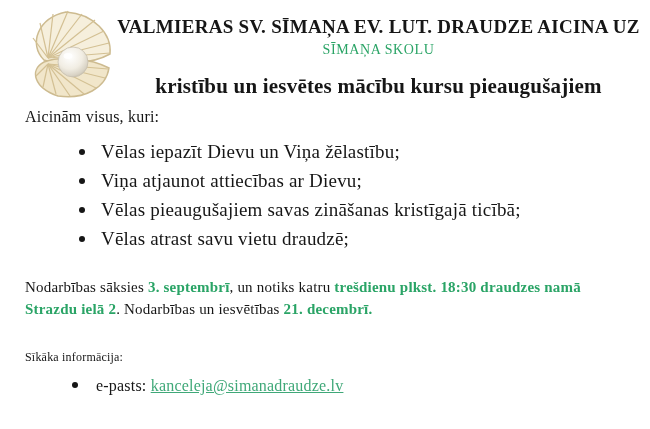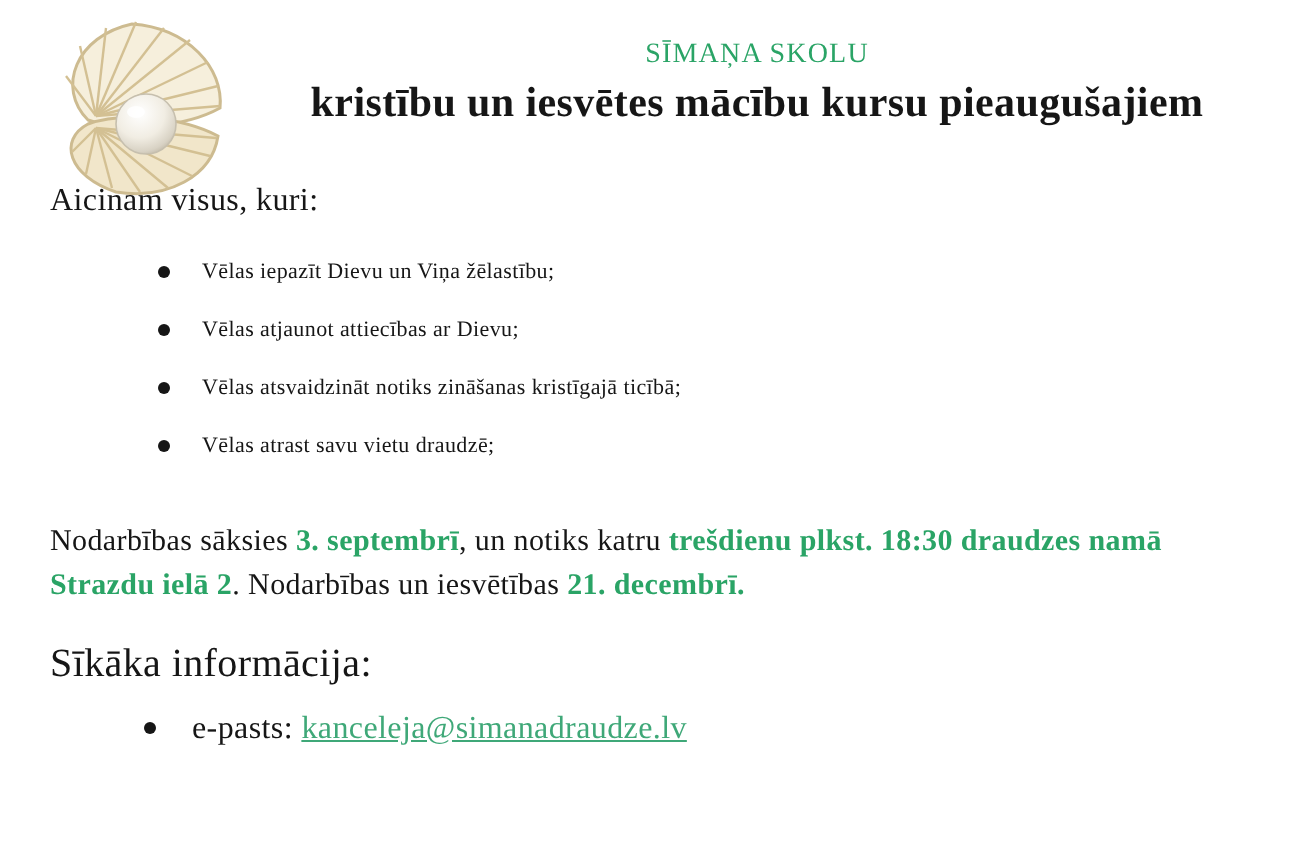--- a/index.html
+++ b/index.html
@@ -13,37 +13,37 @@
   .logo{position:absolute;left:16px;top:6px;width:104px;height:94px;}
   .title-line1{
     font-size:19px;font-weight:bold;letter-spacing:0.3px;white-space:nowrap;
     color:var(--text-dark,#161616);
   }
   .title-line2{
     font-size:14px;font-weight:normal;letter-spacing:0.6px;margin-top:4px;
     color:var(--accent-green,#2aa466);
   }
   .title-line3{
-    font-size:21px;font-weight:bold;letter-spacing:0.2px;margin-top:3px;white-space:nowrap;
+    font-size:21px;font-weight:bold;letter-spacing:0.2px;margin-top:16px;white-space:nowrap;
     color:var(--text-dark,#161616);
   }
   .content{padding:0 25px;}
-  .intro{margin-top:28px;font-size:16px;letter-spacing:0.2px;}
+  .intro{margin-top:9px;font-size:16px;letter-spacing:0.2px;}
   ul.wish-list{list-style:none;margin:17px 0 0 0;padding:0 0 0 52px;}
   ul.wish-list li{
-    position:relative;padding-left:24px;font-size:11px;letter-spacing:0.2px;
+    position:relative;padding-left:24px;font-size:19px;letter-spacing:0.2px;
     margin-bottom:11px;line-height:18px;
   }
   ul.wish-list li::before{
     content:"";position:absolute;left:2px;top:6px;width:6px;height:6px;
     border-radius:50%;background:var(--text-dark,#161616);
   }
   .schedule{margin-top:28px;font-size:15px;line-height:22px;letter-spacing:0.2px;max-width:605px;}
   .schedule .accent{color:var(--accent-green,#2aa466);font-weight:bold;}
-  .info-heading{margin-top:17px;font-size:20px;letter-spacing:0.2px;}
+  .info-heading{margin-top:30px;font-size:12px;letter-spacing:0.2px;}
   ul.info-list{list-style:none;margin:11px 0 0 0;padding:0 0 0 45px;}
   ul.info-list li{
     position:relative;padding-left:26px;font-size:16px;letter-spacing:0.2px;
     margin-bottom:7px;line-height:19px;
   }
   ul.info-list li::before{
     content:"";position:absolute;left:2px;top:6px;width:6px;height:6px;
     border-radius:50%;background:var(--text-dark,#161616);
   }
   a.email-link{
@@ -85,31 +85,32 @@
       <line x1="32" y1="58" x2="54" y2="90"></line>
       <line x1="32" y1="58" x2="68" y2="88"></line>
       <line x1="32" y1="58" x2="80" y2="82"></line>
       <line x1="32" y1="58" x2="89" y2="72"></line>
       <line x1="32" y1="58" x2="92" y2="63"></line>
     </g>
 
     <circle cx="57" cy="56" r="15" fill="url(#pearl-grad)" stroke="#c6bfae" stroke-width="0.8"></circle>
     <ellipse cx="52" cy="50" rx="4.5" ry="3" fill="#ffffff" opacity="0.85"></ellipse>
   </svg>
+  <div class="title-line1">VALMIERAS SV. SĪMAŅA EV. LUT. DRAUDZE AICINA UZ</div>
   <div class="title-line2">SĪMAŅA SKOLU</div>
   <div class="title-line3">kristību un iesvētes mācību kursu pieaugušajiem</div>
 </div>
 
 <div class="content">
   <div class="intro">Aicinām visus, kuri:</div>
 
   <ul class="wish-list">
     <li>Vēlas iepazīt Dievu un Viņa žēlastību;</li>
-    <li>Vēlas atjaunot attiecības ar Dievu;</li>
-    <li>Vēlas atsvaidzināt notiks zināšanas kristīgajā ticībā;</li>
+    <li>Viņa atjaunot attiecības ar Dievu;</li>
+    <li>Vēlas pieaugušajiem savas zināšanas kristīgajā ticībā;</li>
     <li>Vēlas atrast savu vietu draudzē;</li>
   </ul>
 
   <div class="schedule"><span>Nodarbības sāksies </span><span class="accent">3. septembrī</span><span>, un notiks katru </span><span class="accent">trešdienu plkst. 18:30 draudzes namā Strazdu ielā 2</span><span>. Nodarbības un iesvētības </span><span class="accent">21. decembrī.</span></div>
 
   <div class="info-heading">Sīkāka informācija:</div>
 
   <ul class="info-list">
     <li><span>e-pasts: </span><a class="email-link">kanceleja@simanadraudze.lv</a></li>
 

